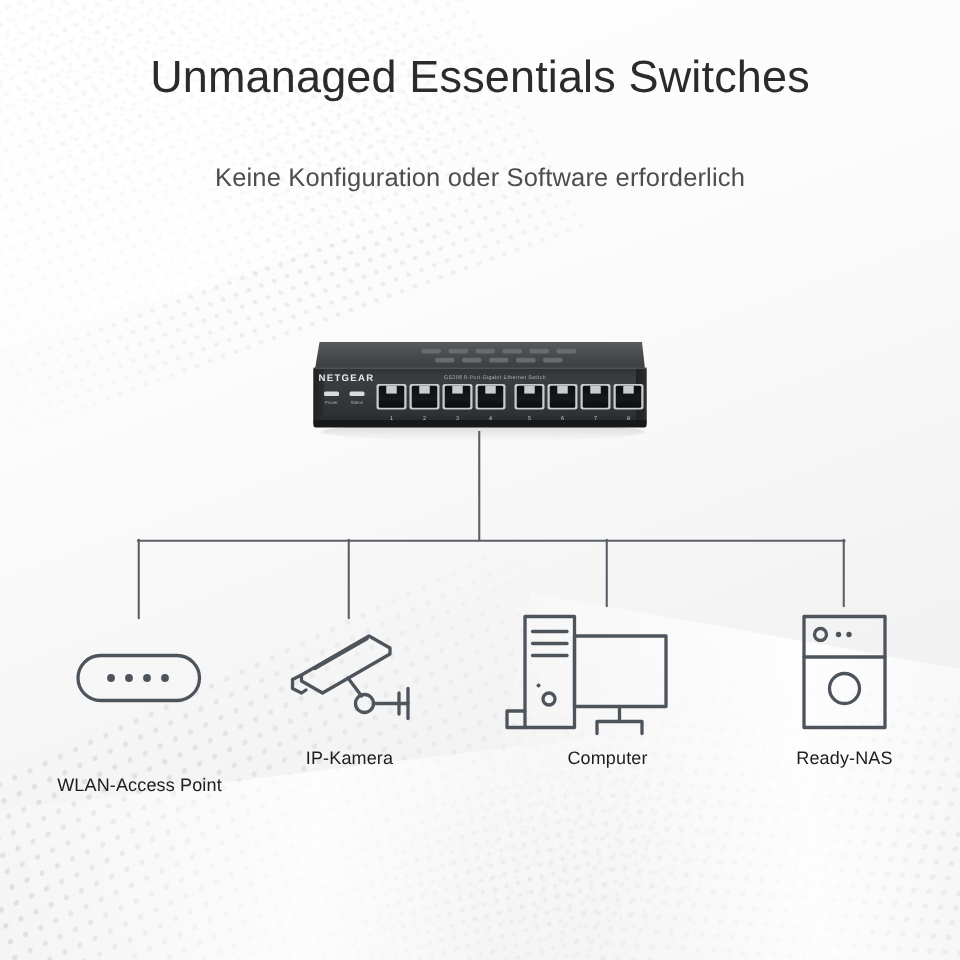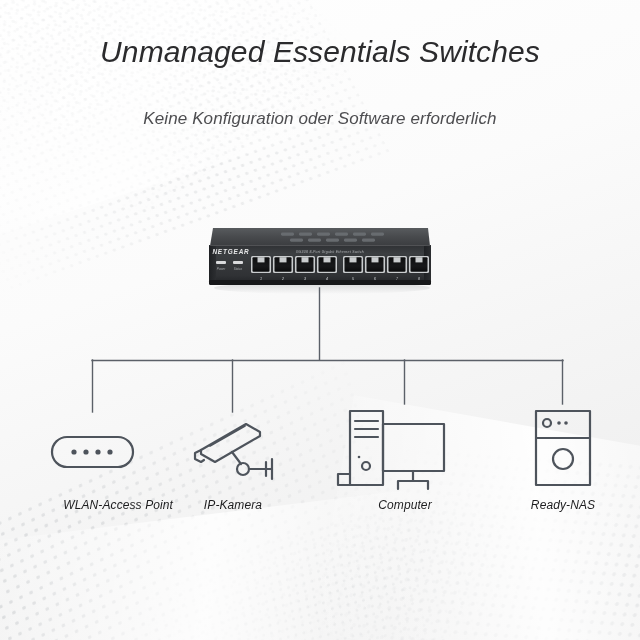--- a/index.html
+++ b/index.html
@@ -15,21 +15,20 @@
     background: #ffffff;
   }
 
   
   .stage {
     position: relative;
     width: 640px;
     height: 640px;
     background: linear-gradient(160deg, #ffffff 0%, #fbfbfb 38%, #f3f3f3 70%, #ececec 100%);
     overflow: hidden;
-    font-style: italic;
   }
 
   
   .mesh {
     position: absolute;
     pointer-events: none;
   }
   .mesh-tl {
     left: -120px;
     top: -180px;
@@ -365,18 +364,18 @@
 
         <circle cx="547" cy="423" r="4"></circle>
         <circle cx="559" cy="423" r="1.8" fill="#4e545c" stroke="none"></circle>
         <circle cx="566" cy="423" r="1.8" fill="#4e545c" stroke="none"></circle>
 
         <circle cx="563" cy="459" r="10"></circle>
       </g>
     </g>
   </svg>
 
-  <div class="dev-label" style="left:13px; top:497px; width:160px;text-align:right;">WLAN-Access Point</div>
+  <div class="dev-label" style="left:13px; top:515px; width:160px;">WLAN-Access Point</div>
   <div class="dev-label" style="left:345px; top:497px; width:120px;">Computer</div>
   <div class="dev-label" style="left:173px; top:497px; width:120px;">IP-Kamera</div>
   <div class="dev-label" style="left:503px; top:497px; width:120px;">Ready-NAS</div>
 
 </div>
 
 </body></html>

